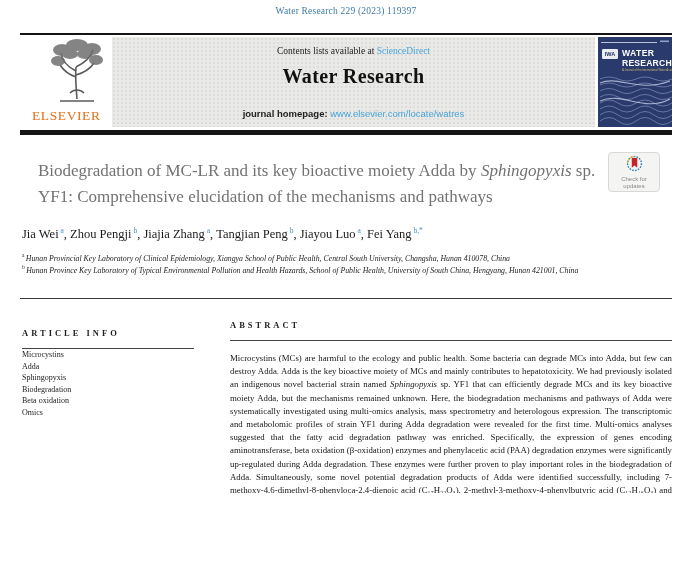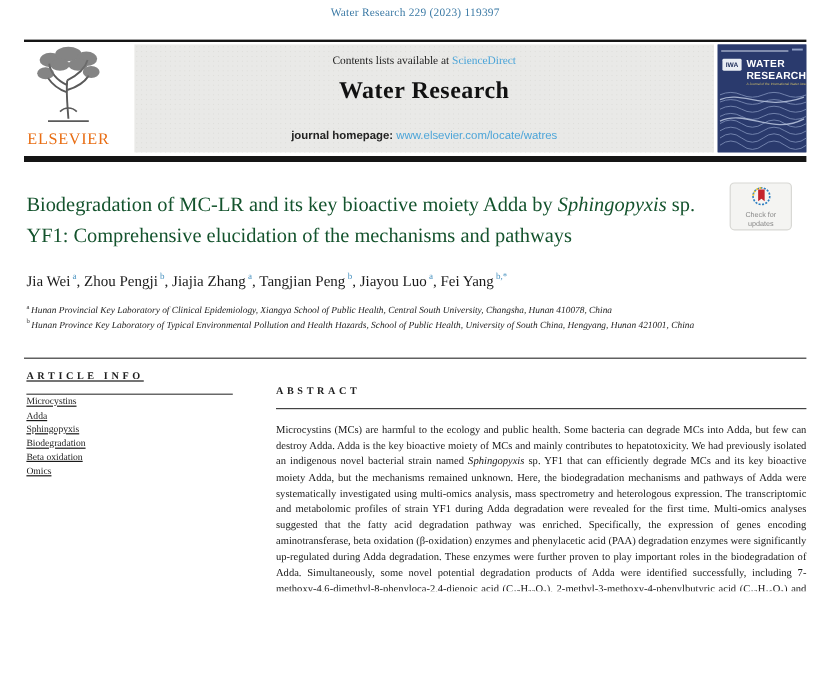--- a/index.html
+++ b/index.html
@@ -9,67 +9,67 @@
     background:#ffffff; overflow:hidden;
     font-family:"Liberation Serif","DejaVu Serif",serif; color:#1a1a1a;
   }
   
   .journal-ref {
     position:absolute; top:6px; left:0; width:100%;
     text-align:center; font-size:9.5px; color:#3d7ba6; letter-spacing:.2px;
   }
   
   .rule-top { position:absolute; left:20px; top:33px; width:652px; height:2px; background:#151515; }
-  .elsevier { position:absolute; left:12px; top:37px; width:90px; height:92px; text-align:center; }
+  .elsevier { position:absolute; left:32px; top:37px; width:90px; height:92px; }
   .elsevier .tree { display:block; margin:0 auto; }
   .elsevier .els-text {
     font-size:13.5px; letter-spacing:.6px; color:#e86d13; font-weight:400;
     font-family:"Liberation Serif",serif; margin-top:1px;
   }
   .headbox {
     position:absolute; left:112px; top:37px; width:483px; height:90px;
     background:#e9e9e7;
     background-image:radial-gradient(#dcdcd8 .7px, transparent .8px);
     background-size:4px 4px; text-align:center;
   }
   .contents-line { margin-top:9px; font-size:9.5px; font-weight:400; color:#222; }
   .link-blue { color:#4ba4d8; text-decoration:none; cursor:pointer; }
   .jtitle { margin-top:9px; font-size:20px; font-weight:600; letter-spacing:.4px; color:#111; }
   .homepage-line {
     position:absolute; bottom:8px; left:0; width:100%;
     font-family:"Liberation Sans","DejaVu Sans",sans-serif;
     font-size:9.5px; font-weight:700; color:#222;
   }
   .homepage-line .link-blue { font-weight:400; }
-  .cover { position:absolute; left:598px; top:37px; width:74px; height:90px; background:#2a3a6d; }
+  .cover { position:absolute; left:598px; top:37px; width:74px; height:90px; background:#2a3a6d;border-radius:13px; }
   .bar-thick { position:absolute; left:20px; top:130px; width:652px; height:5px; background:#151515; }
   
   .title {
-    position:absolute; left:22px; top:158px; width:582px;
-    font-size:17px; line-height:26px; color:#14532d; font-weight:400;
+    position:absolute; left:38px; top:158px; width:582px;
+    font-size:17px; line-height:26px; color:#737373; font-weight:400;
   }
   .check-badge {
     position:absolute; left:608px; top:152px; width:52px; height:40px;
     background:#f4f4f2; border:1px solid #d8d8d4; border-radius:4px;
     text-align:center; cursor:pointer;
   }
   .check-badge .cb-text {
     font-family:"Liberation Sans",sans-serif; font-size:6px; line-height:6.5px; color:#8a8a8a;
   }
   
   .authors { position:absolute; left:22px; top:227px; width:620px; font-size:12.5px; color:#1a1a1a; }
   .auth-sup, .authors sup { font-size:7.5px; color:#4a93c0; }
   .affils {
     position:absolute; left:22px; top:253px; width:640px;
     font-size:7.8px; font-style:italic; line-height:11.5px; color:#222;
   }
   .affils sup { font-size:5.5px; color:#333; font-style:normal; }
   .rule-mid { position:absolute; left:20px; top:298px; width:652px; height:1px; background:#3a3a3a; }
   
-  .col-left { position:absolute; left:22px; top:308px; width:175px;text-decoration:underline; }
+  .col-left { position:absolute; left:22px; top:328px; width:175px; }
   .col-right { position:absolute; left:230px; top:320px; width:442px; }
   .sec-head {
     font-size:8.5px; font-weight:700; letter-spacing:3px; color:#1f1f1f; white-space:nowrap;
   }
   .sec-rule { height:1px; background:#444; margin-top:10px; }
   .col-left .sec-rule { width:172px; }
   .kw-label { margin-top:10px; font-size:8px; font-style:italic; color:#222; }
   .kw-list { font-size:8px; line-height:11.5px; color:#222; }
   .abstract-body {
     margin-top:11px; font-size:8.8px; line-height:13.2px; text-align:justify; color:#161616;

